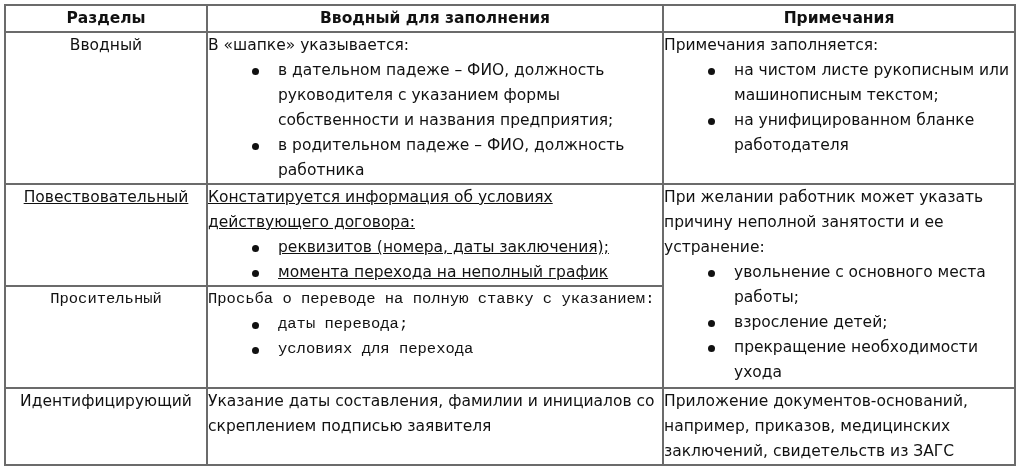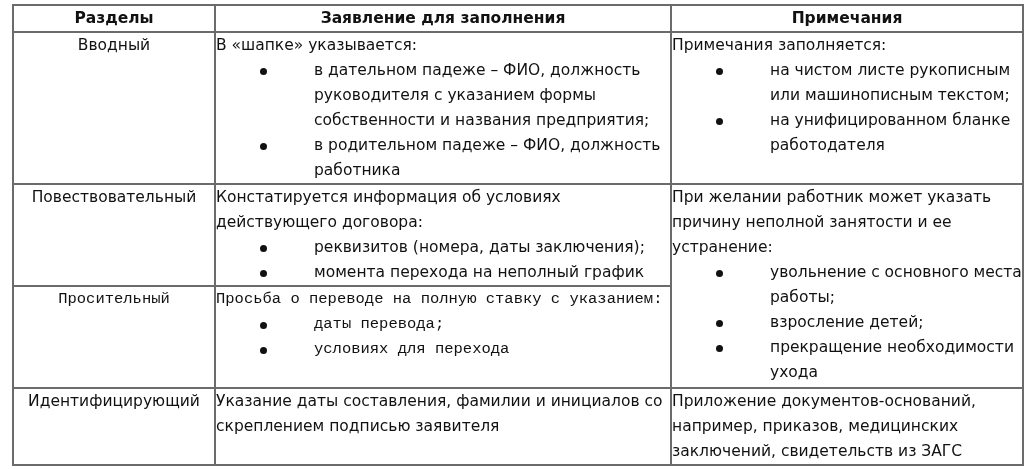--- a/index.html
+++ b/index.html
@@ -1,60 +1,60 @@
 <!DOCTYPE html>
 <html><head>
   <meta charset="utf-8">
   <style>
     html, body { margin: 0; padding: 0; background: #ffffff; }
     body { width: 1024px; height: 469px; position: relative; overflow: hidden;
            font-family: "DejaVu Sans", "Liberation Sans", sans-serif; color: #111; }
     table.main {
-      position: absolute; left: 12px; top: 4px;
+      position: absolute; left: 4px; top: 4px;
       border-collapse: collapse;
       width: 1010px;
       table-layout: fixed;
     }
     table.main td, table.main th {
       border: 2px solid #6b6b6b;
       vertical-align: top;
       padding: 0;
       font-size: 15.5px;
       line-height: 25px;
     }
     th { font-weight: bold; text-align: center; height: 25px; }
     col.c1 { width: 202px; }
     col.c2 { width: 456px; }
     col.c3 { width: 352px; }
     td.sec { text-align: center; padding-top: 1px; }
     td.body { padding: 1px 6px 0 6px; }
     ul { margin: 0; padding: 0; list-style: none; }
-    li { position: relative; padding-left: 98px; }
+    li { position: relative; padding-left: 70px; }
     li::before {
       content: ""; position: absolute; left: 44px; top: 10px;
       width: 7px; height: 7px; border-radius: 50%; background: #111;
     }
     tr.r1 td { height: 150px; }
-    tr.r2 td.l { height: 100px; }
+    tr.r2 td.l { height: 100px; text-decoration: underline; }
     tr.r3 td.l { height: 100px; font-family: Liberation Mono, monospace; }
     tr.r4 td { height: 74px; }
   </style>
 </head>
 <body>
 
 <table class="main">
   <colgroup>
       <col class="c1">
       <col class="c2">
       <col class="c3">
     </colgroup>
   <tbody>
       <tr>
     <th>Разделы</th>
-    <th>Заявление для заполнения</th>
+    <th>Вводный для заполнения</th>
     <th>Примечания</th>
   </tr>
 
   <tr class="r1">
     <td class="sec">Вводный</td>
     <td class="body">
       <div>В «шапке» указывается:</div>
       <ul>
         <li>в дательном падеже – ФИО, должность руководителя с указанием формы собственности и названия предприятия;</li>
         <li>в родительном падеже – ФИО, должность работника</li>

